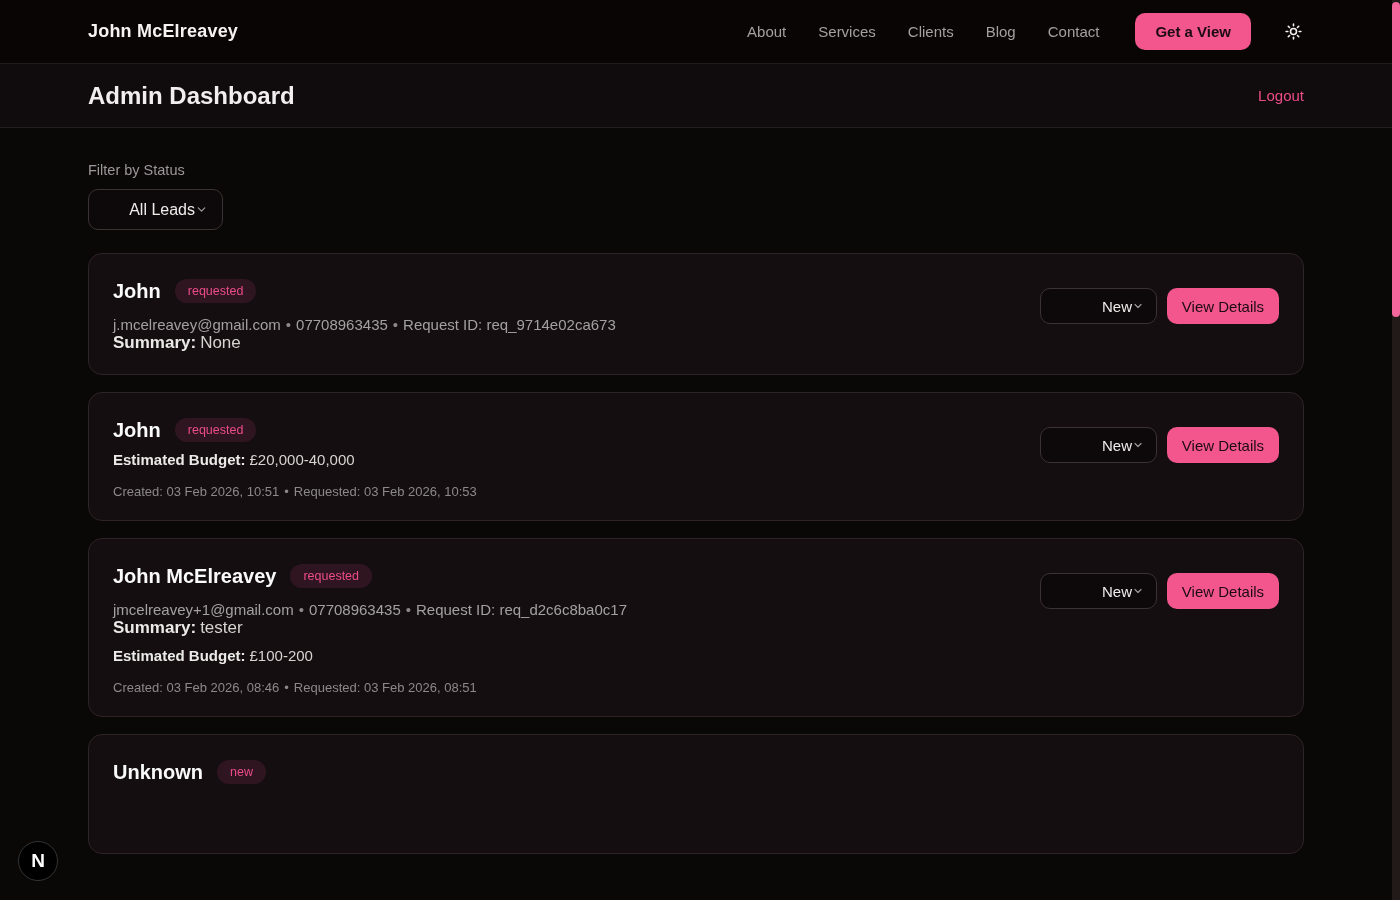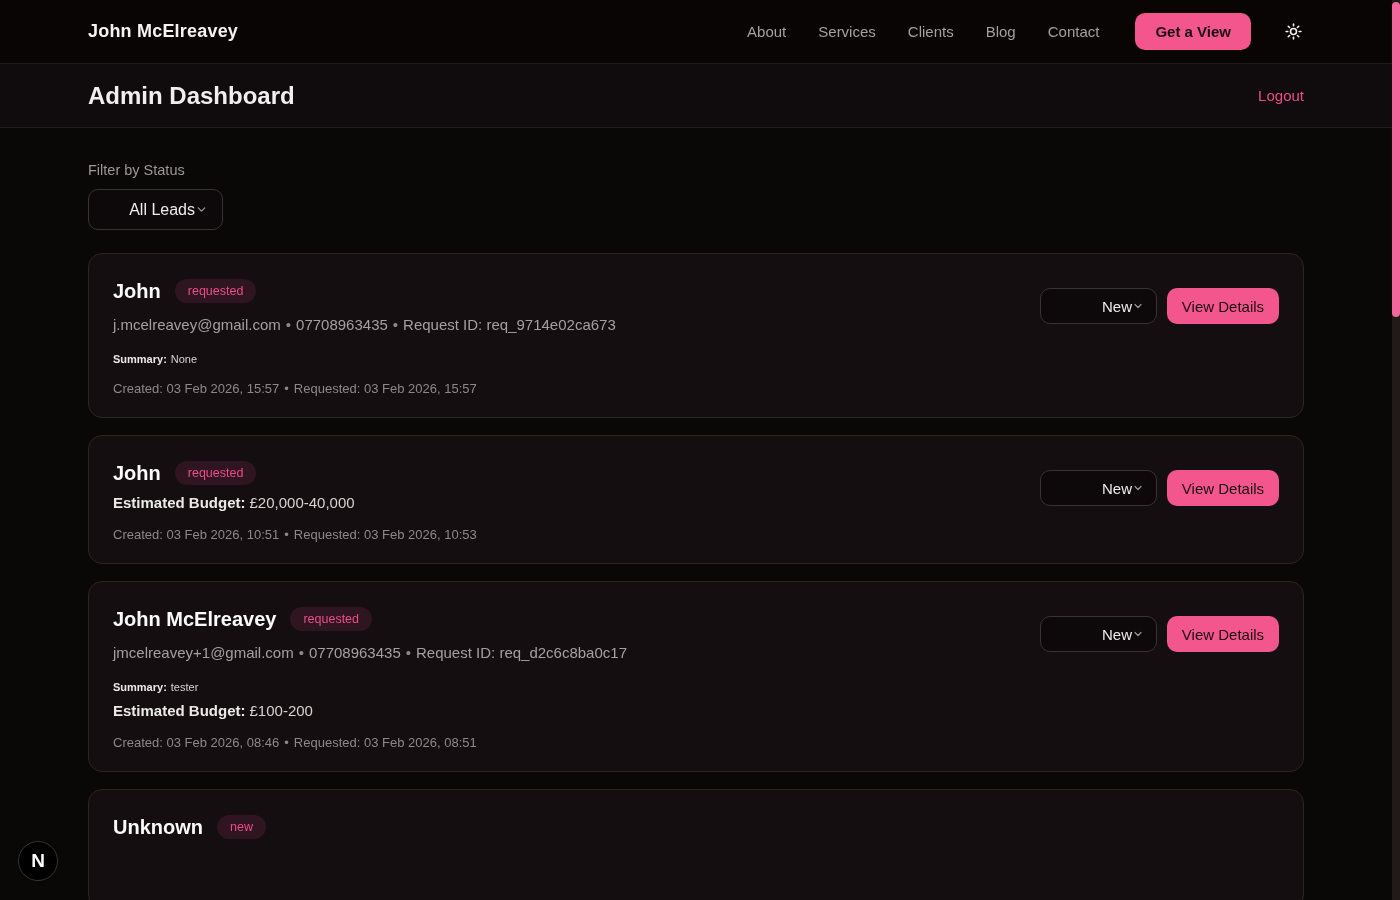--- a/index.html
+++ b/index.html
@@ -64,21 +64,21 @@
     padding: 25px 24px 21px 24px;
   }
   .name-row { display: flex; align-items: center; gap: 14px; }
   .lead-name { font-size: 20px; font-weight: 700; color: #fafafa; }
   .badge {
     background: #2f1520; color: #ec4d87;
     font-size: 12.5px; font-weight: 500;
     padding: 5px 13px; border-radius: 999px;
   }
   .contact-line { margin-top: 13px; font-size: 15px; color: #a3a0a2; }
-  .summary-line { margin-top: 20px; font-size: 11px; color: #d6d3d1; }
+  .summary-line { font-size: 17px; color: #d6d3d1; }
   .summary-line b, .budget-line b { color: #eceae8; font-weight: 700; margin-right: 4px; }
   .budget-line { margin-top: 9px; font-size: 15px; color: #d6d3d1; }
   .dates-line { margin-top: 16px; font-size: 13px; color: #8c8889; }
   .dot { margin: 0 5px; color: #8c8889; }
   .card-controls { position: absolute; top: 34px; right: 24px; display: flex; gap: 10px; }
   .stage-select { width: 117px; height: 36px; padding: 0 12px 0 16px; font-size: 15px; }
   .pink-btn {
     width: 112px; height: 36px; border: none; border-radius: 10px; cursor: pointer;
     background: #f2568d; color: #1c0b12;
     font-family: inherit; font-size: 15px; font-weight: 500;
@@ -160,23 +160,20 @@
           <h3 class="lead-name">John</h3>
           <span class="badge">requested</span>
         </div>
         <div class="contact-line">
           <span>j.mcelreavey@gmail.com</span><span class="dot">•</span><span>07708963435</span><span class="dot">•</span><span>Request ID:</span> <span>req_9714e02ca673</span>
         </div>
         <div class="summary-line">
           <b>Summary:</b><span>None</span>
         </div>
 
-        <div class="dates-line">
-          <span>Created:</span> <span>03 Feb 2026, 15:57</span><span class="dot">•</span><span>Requested:</span> <span>03 Feb 2026, 15:57</span>
-        </div>
         <div class="card-controls">
           <div class="select stage-select">
             <span>New</span>
             <span class="chev">
               <svg width="12" height="12" viewBox="0 0 24 24" fill="none" stroke="#9b979a" stroke-width="2.4" stroke-linecap="round" stroke-linejoin="round">
                   <polyline points="6 9 12 15 18 9"></polyline>
                 </svg>
             </span>
           </div>
           <button class="pink-btn">View Details</button>

